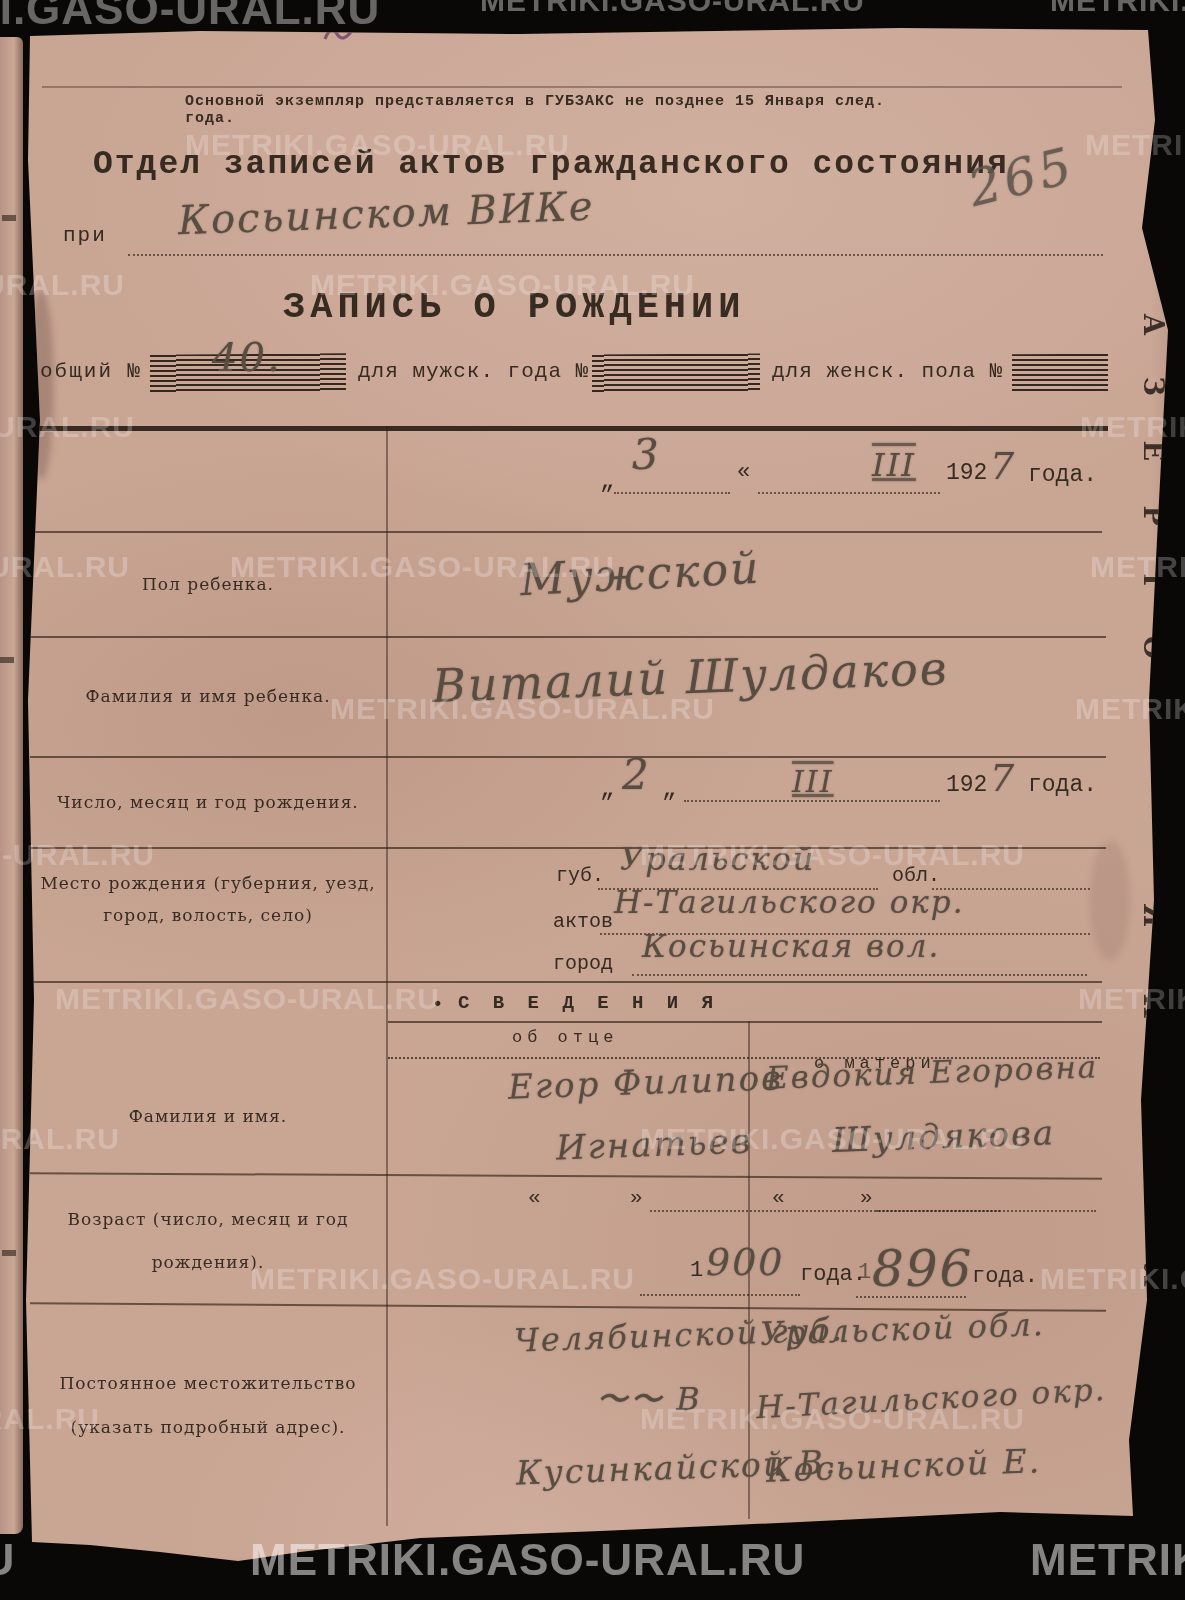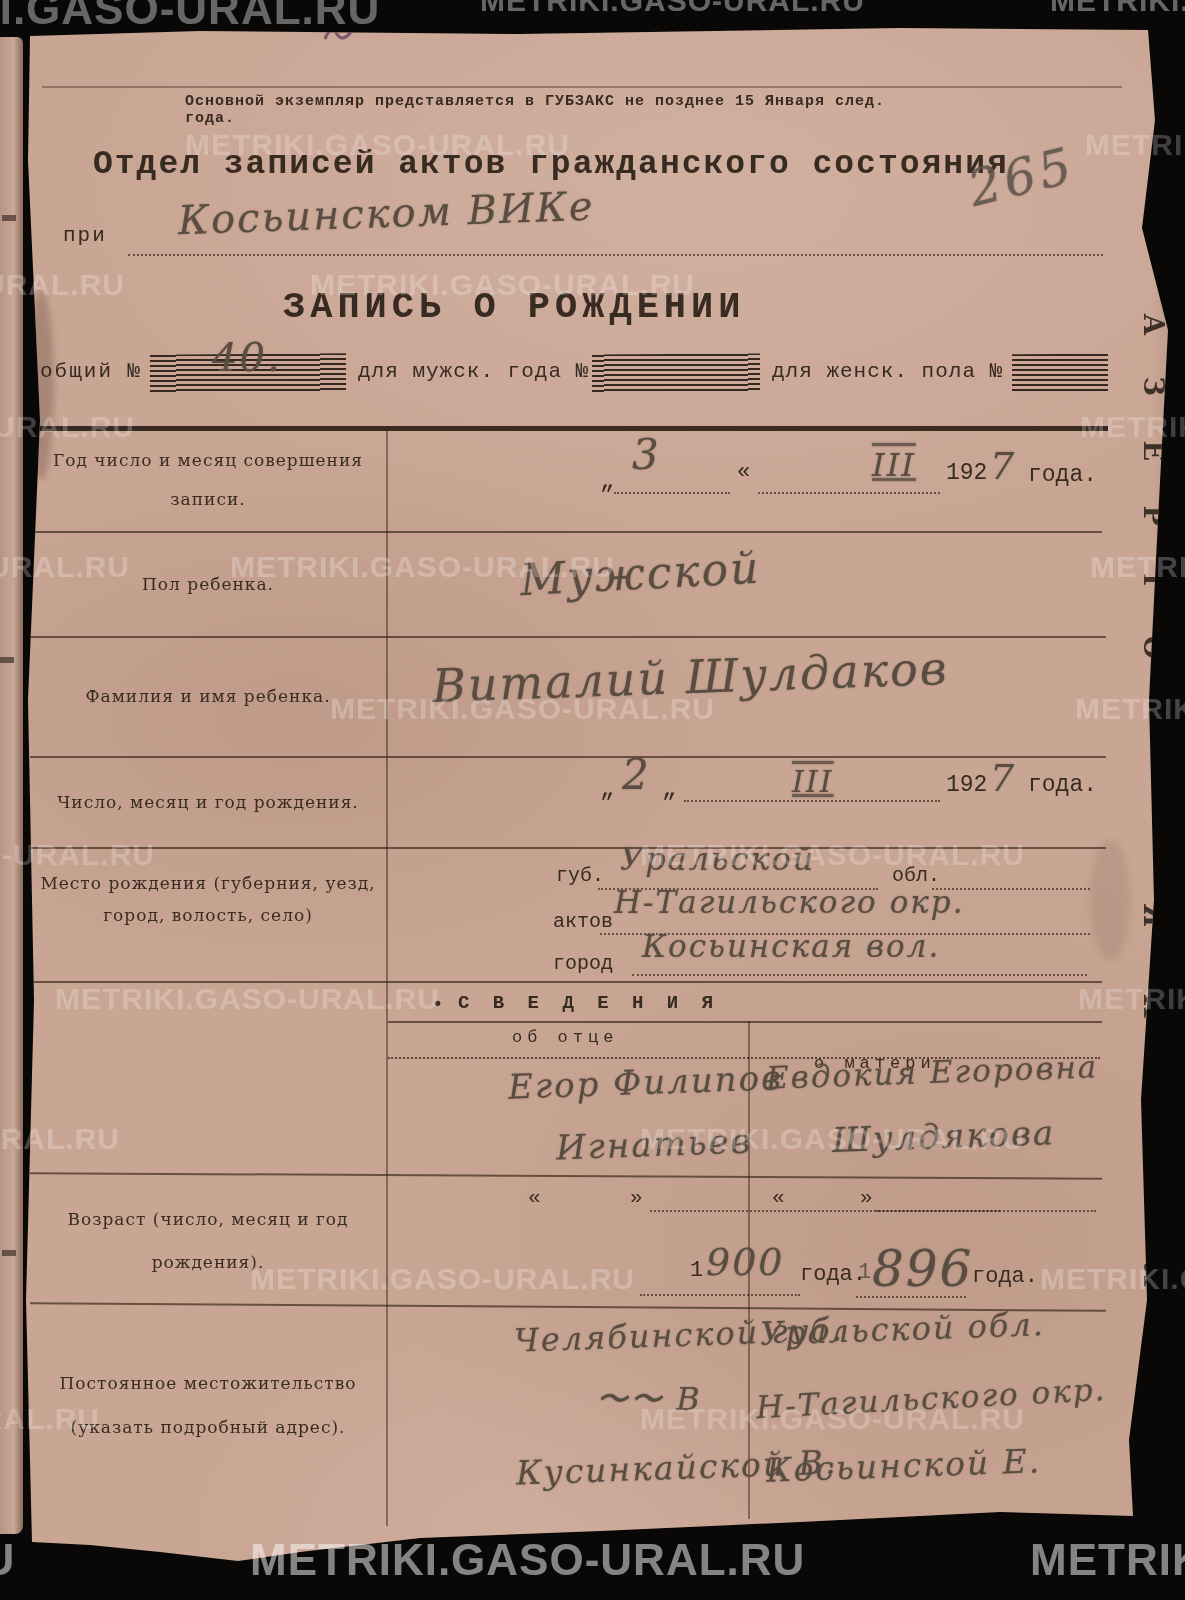--- a/index.html
+++ b/index.html
@@ -99,21 +99,20 @@
     <div class="hline" style="left:30px;top:756px;width:1076px;"></div>
     <div class="hline" style="left:30px;top:847px;width:1076px;"></div>
     <div class="hline" style="left:30px;top:981px;width:1072px;"></div>
     <div class="hline" style="left:388px;top:1021px;width:714px;"></div>
     <div class="hline dot" style="left:388px;top:1057px;width:712px;"></div>
     <div class="hline" style="left:30px;top:1175px;width:1072px;transform:rotate(.3deg);"></div>
     <div class="hline" style="left:30px;top:1306px;width:1076px;transform:rotate(.4deg);"></div>
     <div class="vline" style="left:386px;top:426px;height:1100px;"></div>
     <div class="vline" style="left:748px;top:1021px;height:498px;"></div>
 
-    <div class="label-cell" style="top:430px;height:100px;line-height:2.3;">Год число и месяц совершения записи.</div>
     <div class="pr" style="left:600px;top:468px;font-size:24px;">„</div>
     <div class="hw" style="left:632px;top:430px;font-size:42px;">3</div>
     <div class="uline" style="left:614px;top:492px;width:116px;"></div>
     <div class="pr" style="left:737px;top:460px;font-size:22px;">«</div>
     <div class="hw roman" style="left:872px;top:446px;font-size:32px;">III</div>
     <div class="uline" style="left:758px;top:492px;width:182px;"></div>
     <div class="pr" style="left:946px;top:460px;font-size:23px;">192</div>
     <div class="hw" style="left:990px;top:444px;font-size:38px;">7</div>
     <div class="pr" style="left:1028px;top:462px;font-size:23px;">года.</div>
 
@@ -144,20 +143,21 @@
     <div class="uline" style="left:600px;top:933px;width:490px;"></div>
     <div class="pr" style="left:553px;top:952px;font-size:20px;">город</div>
     <div class="hw" style="left:642px;top:928px;font-size:31px;">Косьинская вол.</div>
     <div class="uline" style="left:632px;top:974px;width:455px;"></div>
 
     <div class="pr bold" style="left:432px;top:994px;font-size:19px;letter-spacing:4px;">•</div>
     <div class="pr bold" style="left:458px;top:992px;font-size:19px;letter-spacing:6px;">С В Е Д Е Н И Я</div>
     <div class="pr" style="left:512px;top:1028px;font-size:17px;letter-spacing:5px;">об отце</div>
     <div class="pr" style="left:814px;top:1028px;font-size:17px;letter-spacing:5px;margin-top:26px;">о матери</div>
 
+    <div class="label-cell" style="top:1057px;height:118px;">Фамилия и имя.</div>
     <div class="hw" style="left:508px;top:1062px;font-size:34px;transform:rotate(-2deg);">Егор Филипов</div>
     <div class="hw" style="left:556px;top:1124px;font-size:34px;transform:rotate(-2deg);">Игнатьев</div>
     <div class="hw" style="left:766px;top:1054px;font-size:31px;transform:rotate(-2deg);">Евдокия Егоровна</div>
     <div class="hw" style="left:832px;top:1116px;font-size:34px;transform:rotate(-2deg);">Шулдякова</div>
 
     <div class="label-cell" style="top:1175px;height:131px;line-height:2.5;">Возраст (число, месяц и год рождения).</div>
     <div class="pr" style="left:528px;top:1186px;font-size:21px;">«</div>
     <div class="pr" style="left:630px;top:1186px;font-size:21px;">»</div>
     <div class="uline" style="left:650px;top:1210px;width:350px;"></div>
     <div class="pr" style="left:690px;top:1258px;font-size:22px;">1</div>

